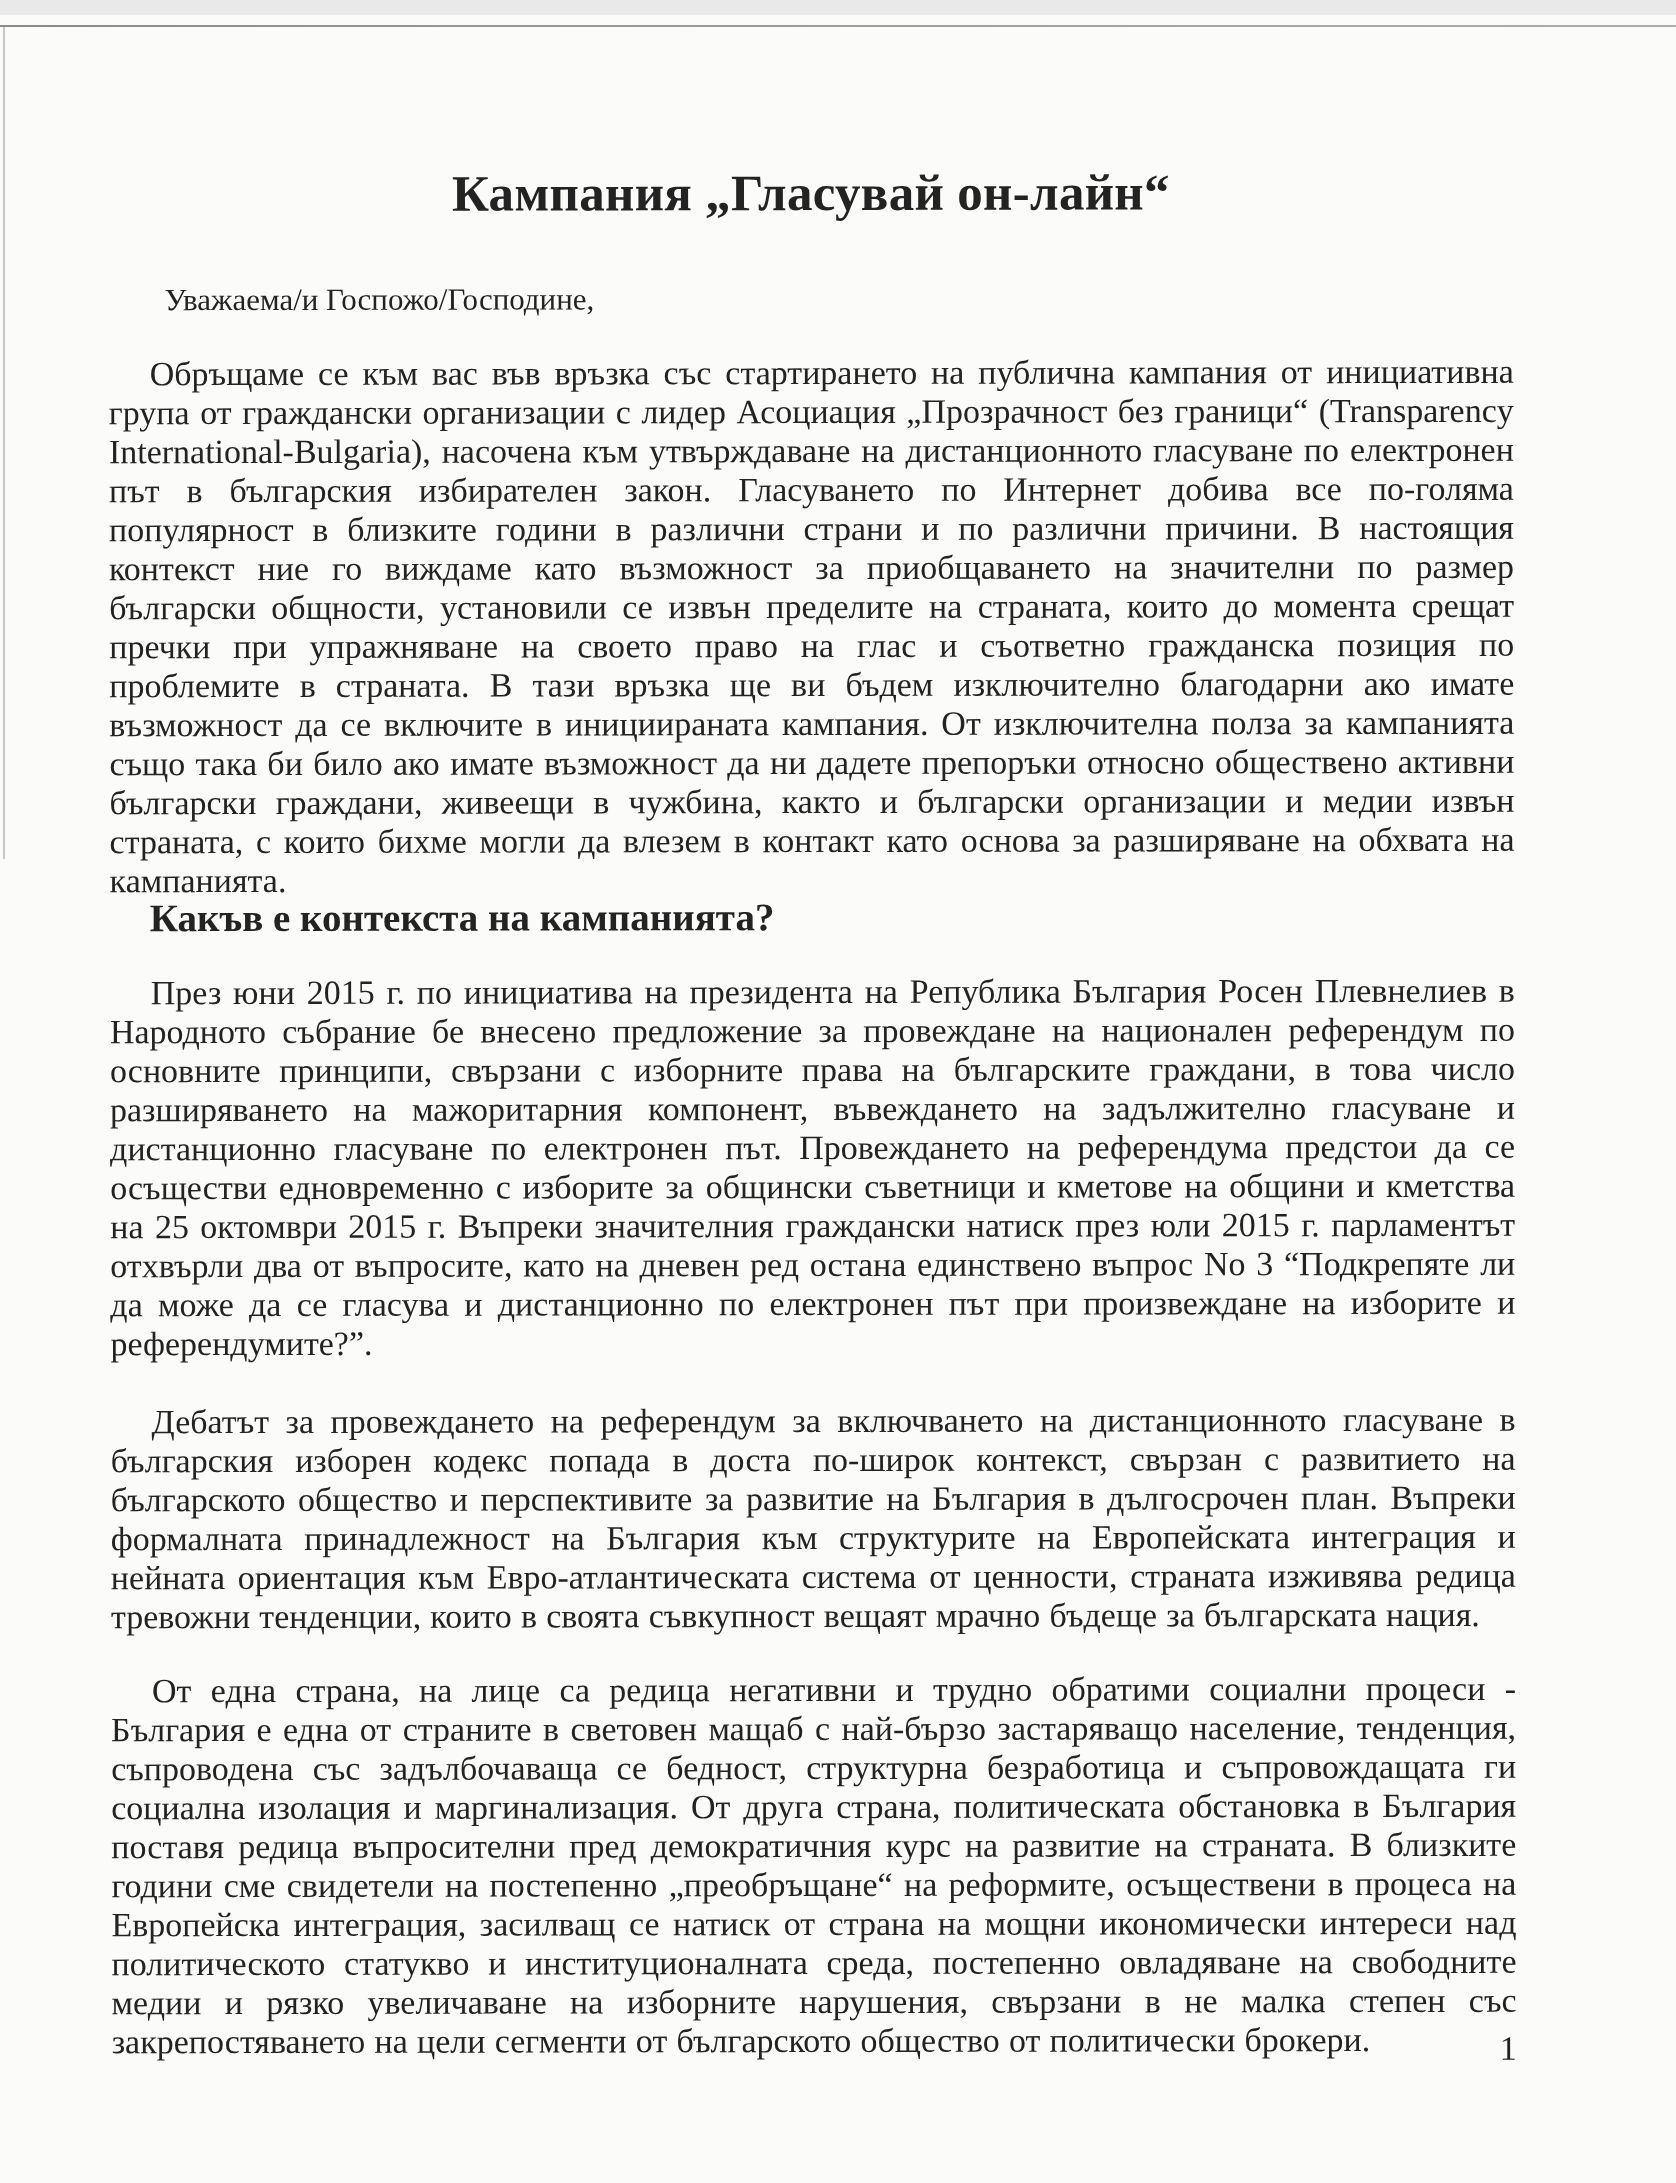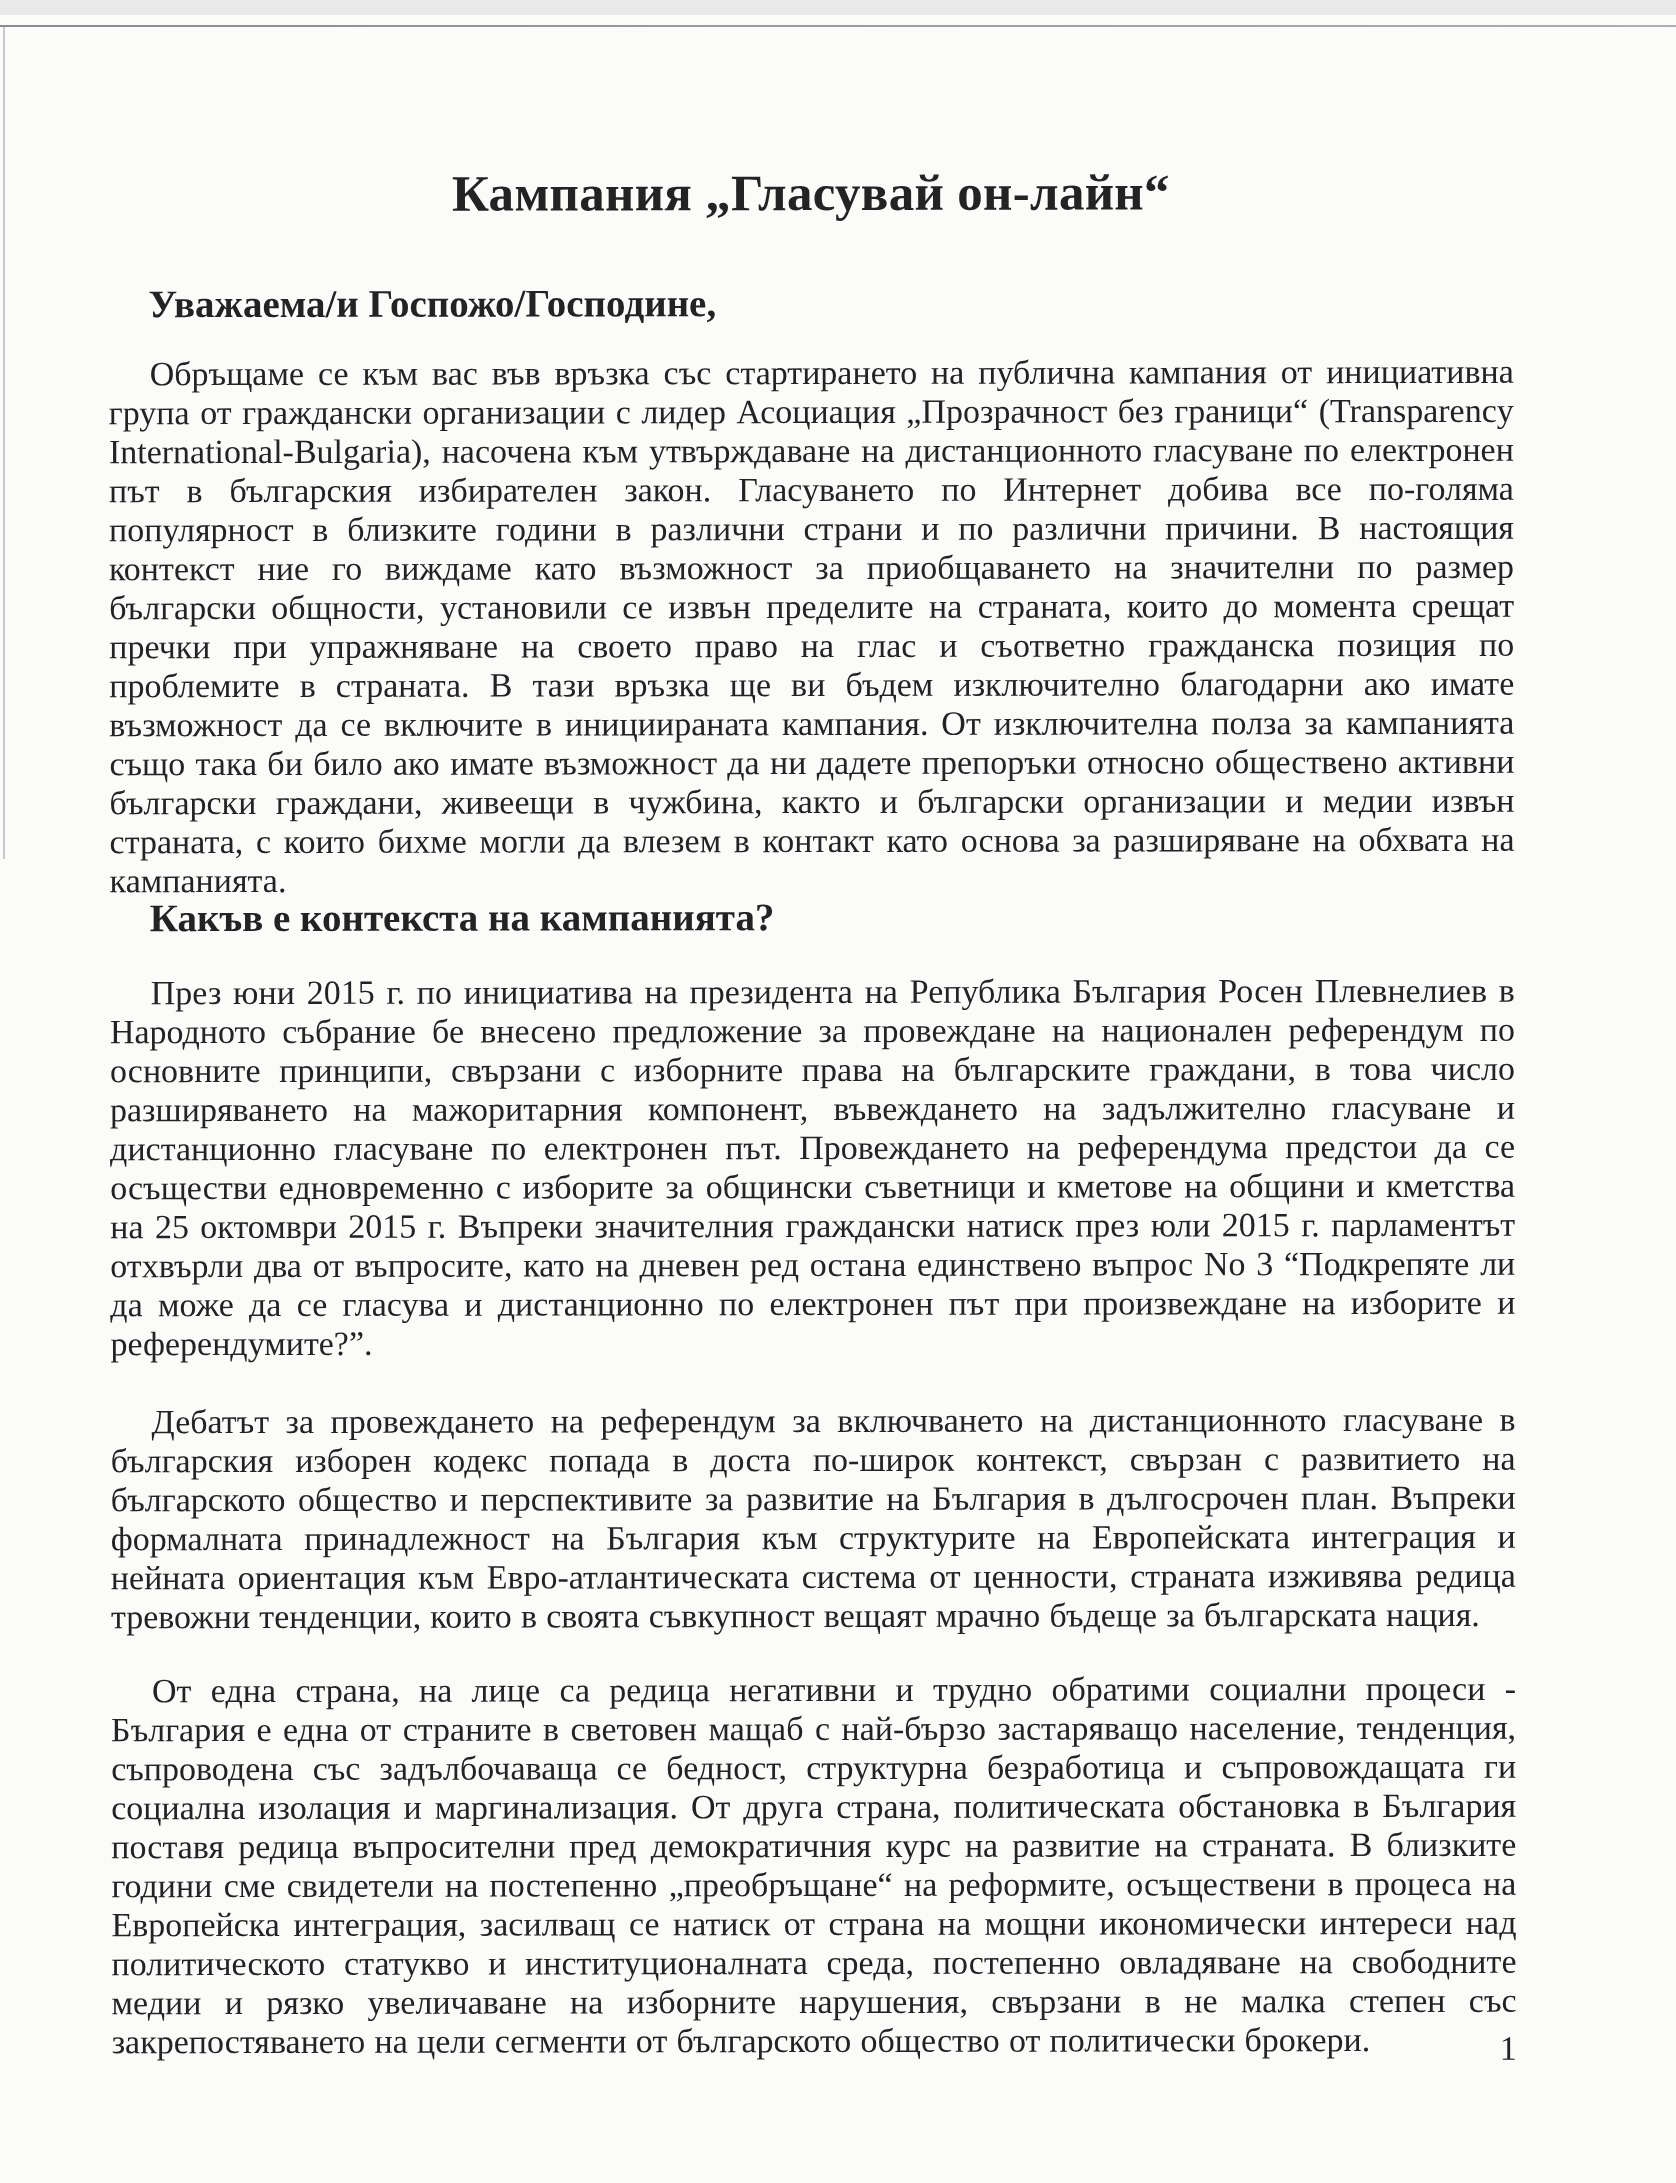--- a/index.html
+++ b/index.html
@@ -43,23 +43,23 @@
     width: 1405px;
     text-align: center;
     font-size: 51px;
     font-weight: bold;
     line-height: 1;
     letter-spacing: 0.3px;
     white-space: nowrap;
   }
   .salutation {
     position: absolute;
-    top: 268px; left: 150px;
-    font-size: 39px;
-    font-weight: bold;
+    top: 268px; left: 166px;
+    font-size: 31px;
+    font-weight: normal;
     line-height: 1;
     white-space: nowrap;
   }
   .body-par {
     position: absolute;
     left: 110px;
     width: 1405px;
     margin: 0;
     font-size: 34px;
     line-height: 39px;

